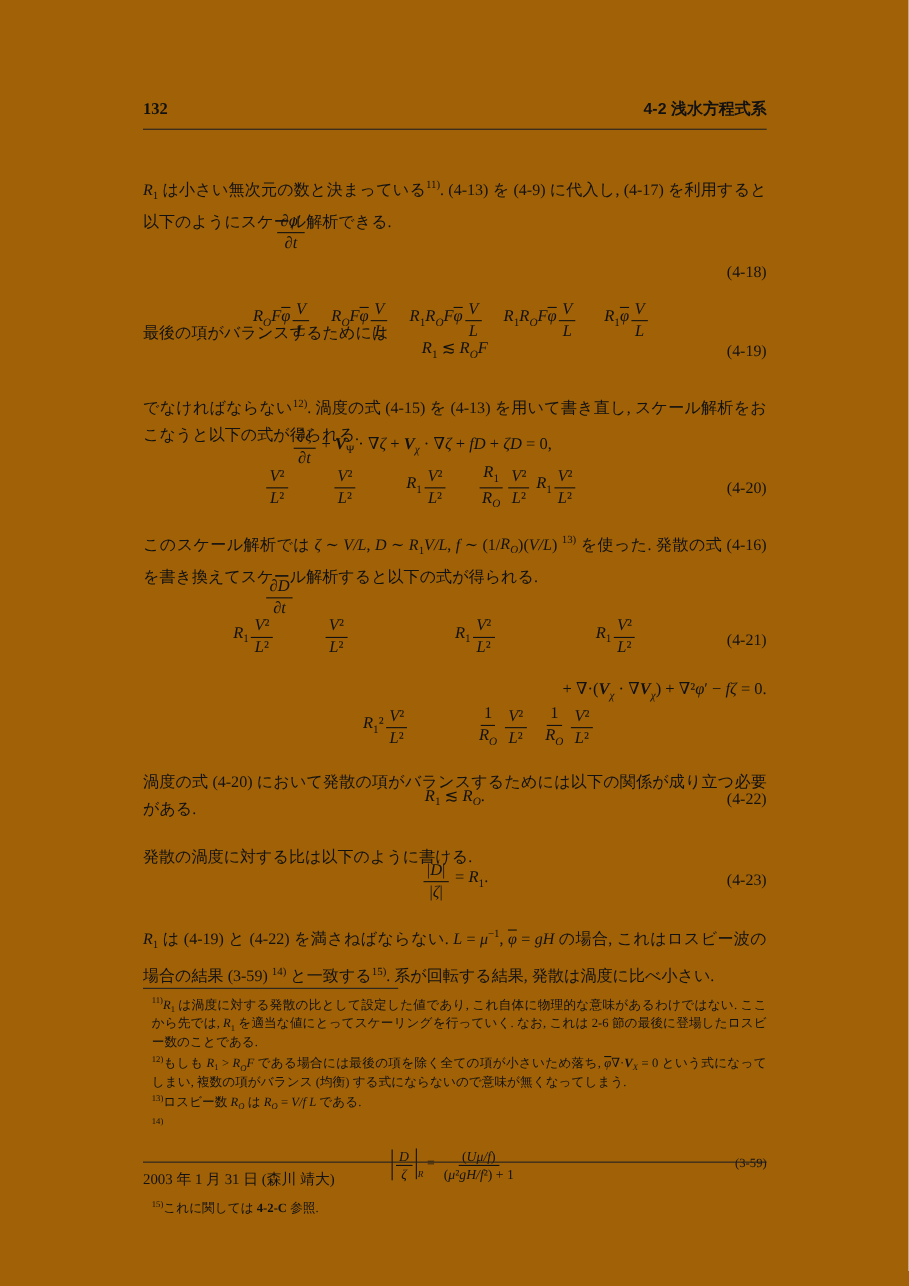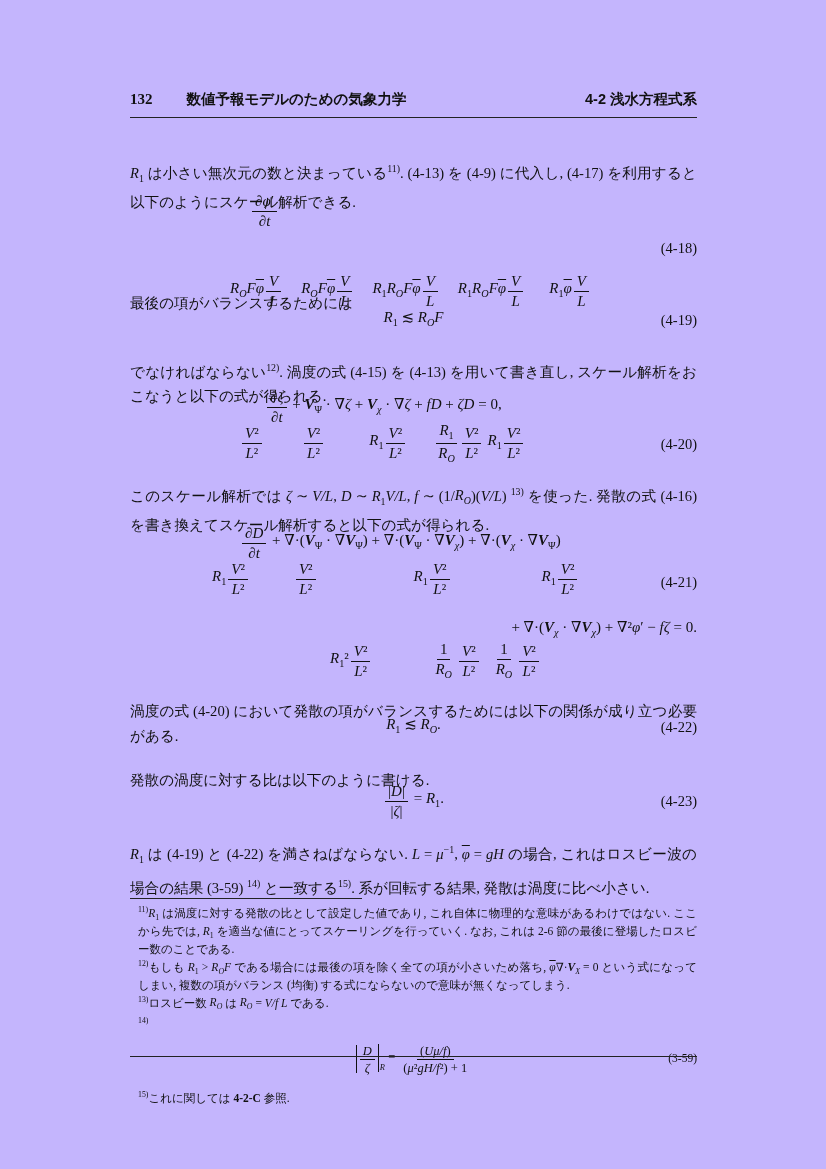--- a/index.html
+++ b/index.html
@@ -1,19 +1,19 @@
 <!DOCTYPE html>
 <html><head>
 <meta charset="utf-8">
 <style>
   html,body{margin:0;padding:0;background:#e8e8e8;}
   .page{
     position:relative;
     width:826px;height:1169px;
-    background:#c4b5fd;
+    background:#a16207;
     margin:0 auto;
     font-family:"Liberation Serif","DejaVu Serif",serif;
     color:#111;
     overflow:hidden;
   }
   
   .header{
     position:absolute;left:130px;top:90px;width:567px;
     border-bottom:1px solid #222;
     padding-bottom:8px;
@@ -71,21 +71,20 @@
   .footerrule{position:absolute;left:130px;top:1056px;width:567px;border-top:1px solid #222;}
   .footer{position:absolute;left:130px;top:1063px;width:567px;font-size:13.5px;}
 </style>
 </head>
 <body>
 
 <div class="page">
 
   <div class="header">
     <span class="pgnum">132</span>
-    <span>数値予報モデルのための気象力学</span>
     <span class="spacer"></span>
     <span>4-2 浅水方程式系</span>
   </div>
 
   <div class="body">
 
     <p class="para p1"><i>R</i><sub>1</sub> は小さい無次元の数と決まっている<sup>11)</sup>. (4-13) を (4-9) に代入し, (4-17) を利用すると以下のようにスケール解析できる.</p>
 
     <div class="eq eq418">
       <div class="eq-line l1">
@@ -183,21 +182,20 @@
     </div>
 
     <p class="para p4">このスケール解析では <i>ζ</i> ∼ <i>V/L</i>, <i>D</i> ∼ <i>R</i><sub>1</sub><i>V/L</i>, <i>f</i> ∼ (1/<i>R<sub>O</sub></i>)(<i>V/L</i>) <sup>13)</sup> を使った. 発散の式 (4-16) を書き換えてスケール解析すると以下の式が得られる.</p>
 
     <div class="eq eq421">
       <div class="eq-line l1">
           <span class="frac">
             <span class="num">∂<i>D</i></span>
             <span class="den">∂<i>t</i></span>
           </span>
-          <span class="mt"> + ∇·(<b><i>V</i></b><sub>Ψ</sub> · ∇<b><i>V</i></b><sub>Ψ</sub>) + ∇·(<b><i>V</i></b><sub>Ψ</sub> · ∇<b><i>V</i></b><sub><i>χ</i></sub>) + ∇·(<b><i>V</i></b><sub><i>χ</i></sub> · ∇<b><i>V</i></b><sub>Ψ</sub>)</span>
         </div>
       <div class="eq-line scale l2">
           <span class="mt"><i>R</i><sub>1</sub></span>
           <span class="frac">
             <span class="num"><i>V</i>²</span>
             <span class="den"><i>L</i>²</span>
           </span>
           <span style="display: inline-block; width: 44px;"></span>
           <span class="frac">
             <span class="num"><i>V</i>²</span>
@@ -291,14 +289,15 @@
             <span class="num">(<i>Uμ/f</i>)</span>
             <span class="den">(<i>μ</i>²<i>gH/f</i>²) + 1</span>
           </span>
         </div>
       <span class="eqnum mid">(3-59)</span>
     </div>
     <p class="fn fn-indent"><sup>15)</sup>これに関しては <b>4-2-C</b> 参照.</p>
   </div>
 
   <div class="footerrule"></div>
+  <div class="footer">2003 年 1 月 31 日 (森川 靖大)</div>
 
 </div>
 
 </body></html>

